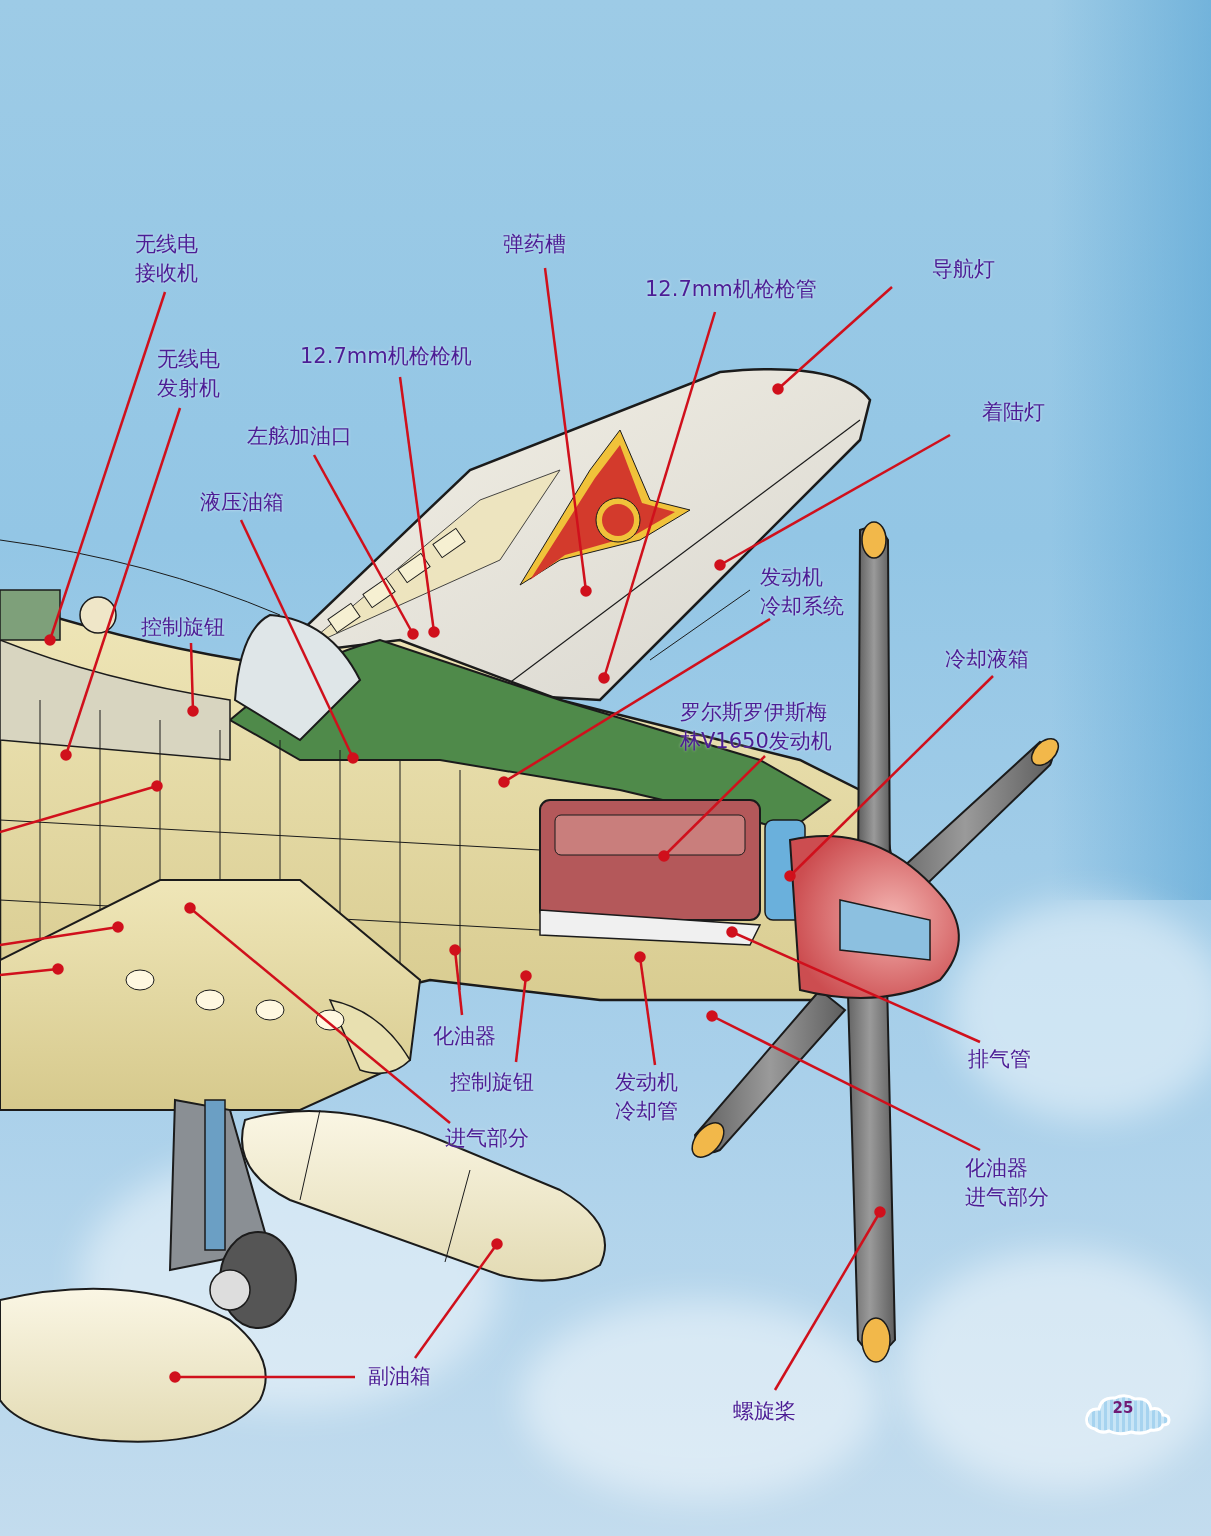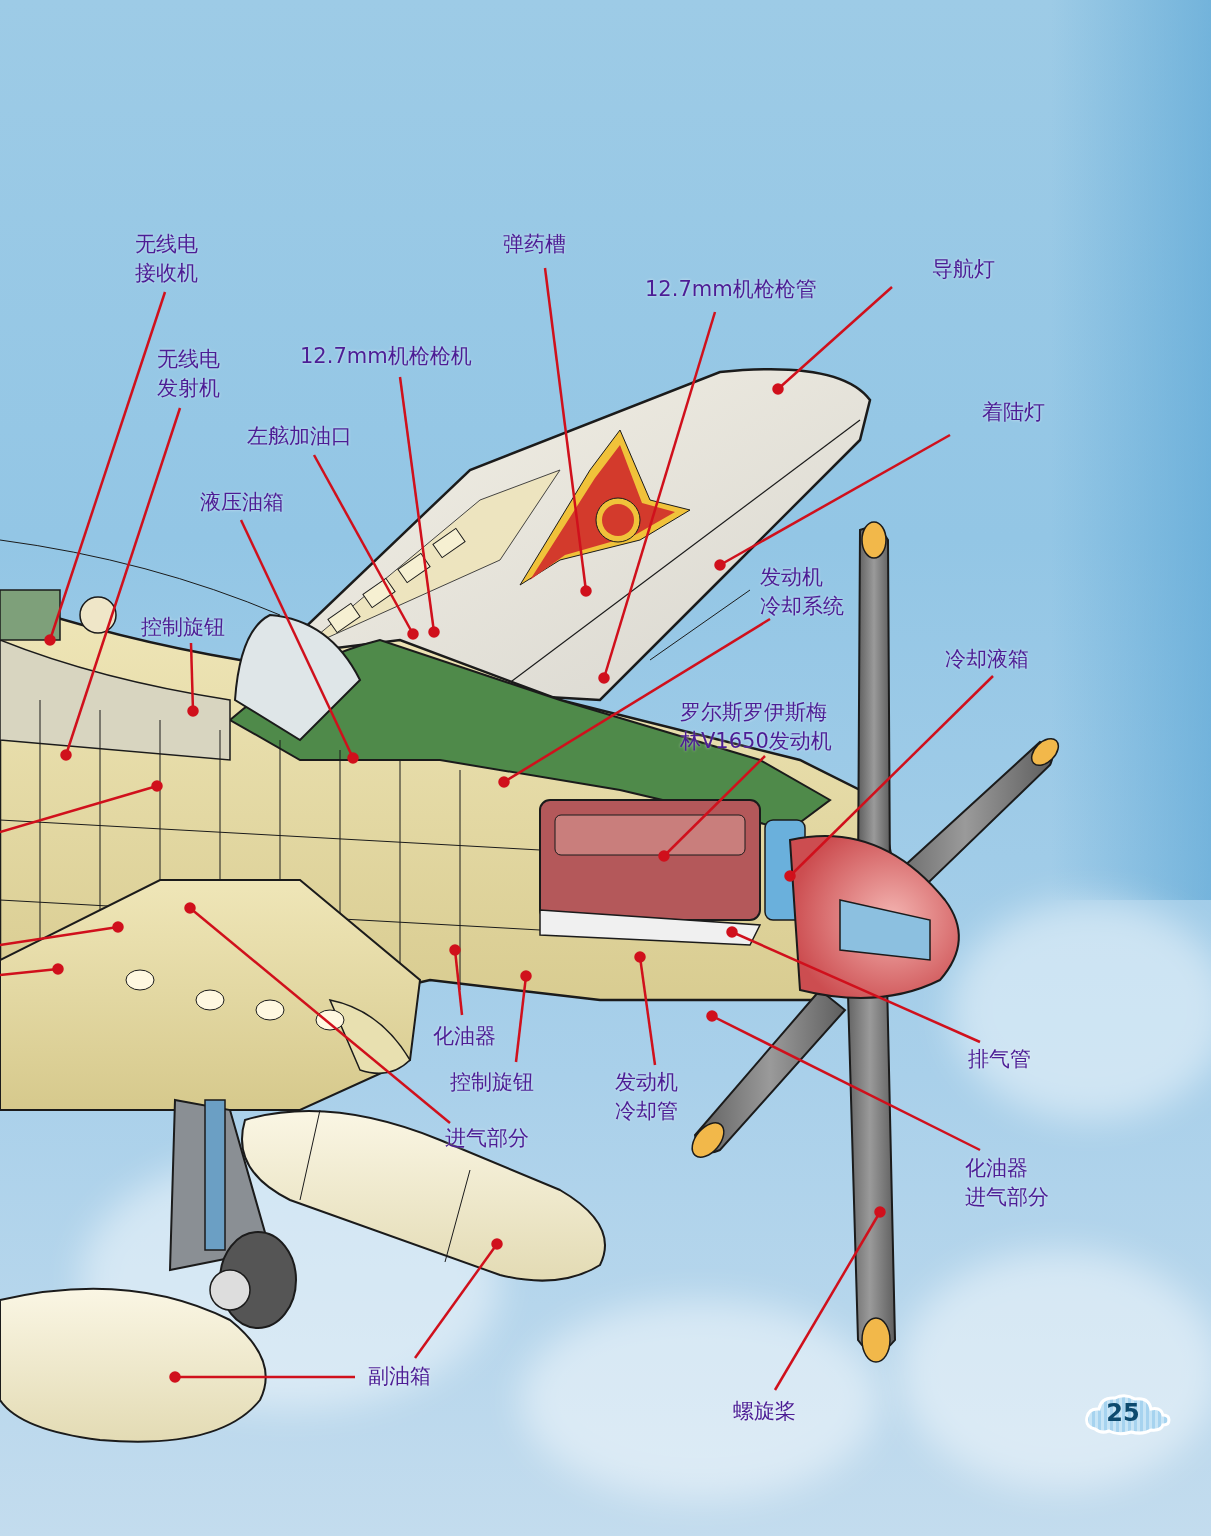--- a/index.html
+++ b/index.html
@@ -7,21 +7,21 @@
     font-family:"DejaVu Sans","Liberation Sans",sans-serif;
     background:linear-gradient(180deg,#9dcbe6 0%,#93c6e5 35%,#a9d0ea 70%,#c3dcee 100%);}
   .sky-right{position:absolute;right:0;top:0;width:160px;height:900px;
     background:linear-gradient(90deg,rgba(90,170,215,0),rgba(80,160,210,0.55));}
   .cloud{position:absolute;border-radius:50%;background:rgba(255,255,255,0.45);filter:blur(18px);}
   svg.art{position:absolute;left:0;top:0;}
   .label{position:absolute;font-size:21px;line-height:29px;color:#4c1d95;white-space:pre;
     text-shadow:0 0 3px rgba(255,255,255,0.6);}
   .page-badge{position:absolute;left:1083px;top:1393px;width:90px;height:44px;}
   .page-num{position:absolute;left:1083px;top:1399px;width:80px;text-align:center;
-    font-size:24px;font-weight:bold;color:#0c4a6e;}
+    font-size:15px;font-weight:bold;color:#701a75;}
 </style>
 </head>
 <body>
 
 <div class="sky-right"></div>
 <div class="cloud" style="left:80px;top:1150px;width:420px;height:260px;"></div>
 <div class="cloud" style="left:520px;top:1300px;width:360px;height:200px;"></div>
 <div class="cloud" style="left:900px;top:1250px;width:320px;height:240px;"></div>
 <div class="cloud" style="left:950px;top:900px;width:280px;height:220px;"></div>
 

